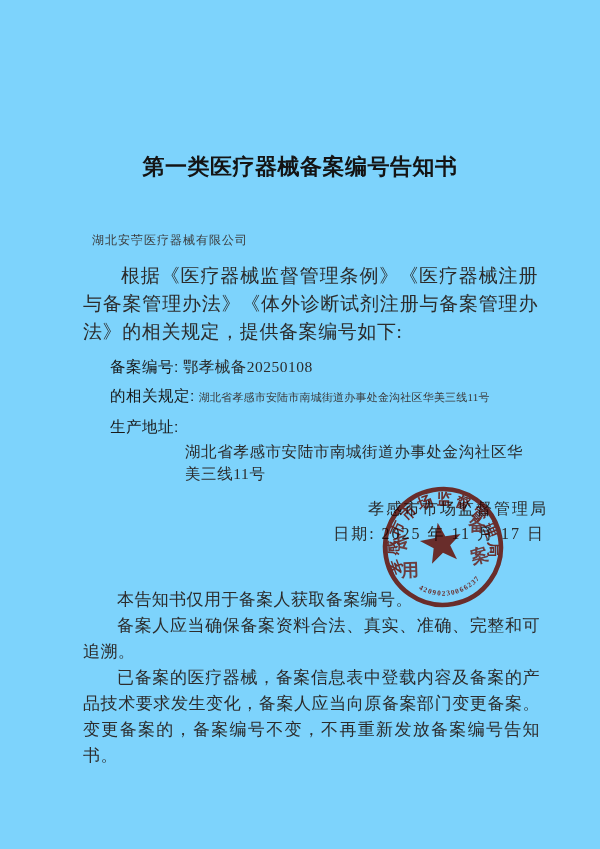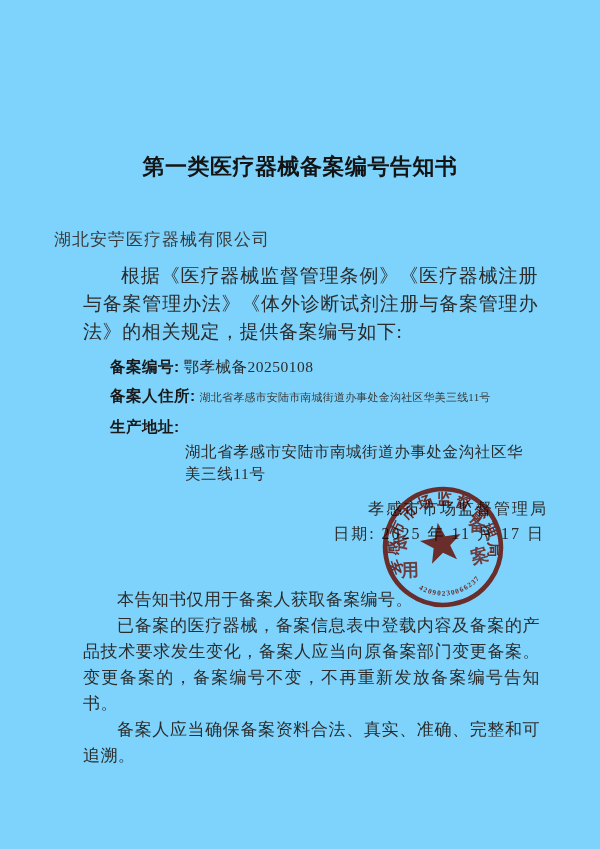--- a/index.html
+++ b/index.html
@@ -9,32 +9,32 @@
     font-family:"Liberation Serif","DejaVu Serif",serif;
     color:#2e2e2e;
   }
   .doc-title{
     margin:152px 20px 0;text-align:center;
     font-size:22px;font-weight:bold;color:#141414;
     font-family:"Liberation Serif","DejaVu Serif",serif;
     letter-spacing:.5px;
   }
   .recipient{
-    margin:44px 62px 0 54px;
-    font-size:17px;line-height:28px;color:#3a3a3a;letter-spacing:1px;
+    margin:44px 62px 0 92px;
+    font-size:12px;line-height:28px;color:#3a3a3a;letter-spacing:1px;
   }
   .intro{
     margin:8px 62px 0 83px;
     font-size:19px;line-height:28px;text-indent:2em;text-align:justify;
     color:#2c2c2c;letter-spacing:.6px;
   }
   .fields{margin:6px 40px 0 110px;}
   .field-line{font-size:15.5px;line-height:29px;color:#2c2c2c;}
   .field-label{
-    font-weight:bold;color:#191919;
+    font-weight:normal;color:#191919;
     font-family:"Liberation Sans","DejaVu Sans",sans-serif;
     letter-spacing:.5px;
   }
   .field-value{letter-spacing:.5px;font-family:Liberation Serif, serif;}
   .value-small{font-size:11px;letter-spacing:.2px;color:#3a3a3a;}
   .prod-addr-value{
     margin-left:75px;width:345px;
     font-size:15.5px;line-height:22px;letter-spacing:.6px;color:#2c2c2c;
   }
   .signature{margin-top:14px;text-align:right;}
@@ -68,41 +68,41 @@
   <div class="recipient">湖北安苧医疗器械有限公司</div>
 
   <div class="intro">根据《医疗器械监督管理条例》《医疗器械注册与备案管理办法》《体外诊断试剂注册与备案管理办法》的相关规定，提供备案编号如下:</div>
 
   <div class="fields">
     <div class="field-line">
       <span class="field-label">备案编号:</span>
       <span class="field-value">鄂孝械备20250108</span>
     </div>
     <div class="field-line">
-      <span class="field-label">备案人住所:</span>
+      <span class="field-label">的相关规定:</span>
       <span class="field-value value-small">湖北省孝感市安陆市南城街道办事处金沟社区华美三线11号</span>
     </div>
     <div class="field-line">
       <span class="field-label">生产地址:</span>
     </div>
     <div class="prod-addr-value">湖北省孝感市安陆市南城街道办事处金沟社区华美三线11号</div>
   </div>
 
   <div class="signature">
     <div class="sig-agency">孝感市市场监督管理局</div>
     <div class="sig-date">
       <span>日期:</span>
       <span>2025 年 11 月 17 日</span>
     </div>
   </div>
 
   <div class="notes">
     <p class="note">本告知书仅用于备案人获取备案编号。</p>
+    <p class="note">备案人应当确保备案资料合法、真实、准确、完整和可追溯。</p>
     <p class="note">已备案的医疗器械，备案信息表中登载内容及备案的产品技术要求发生变化，备案人应当向原备案部门变更备案。变更备案的，备案编号不变，不再重新发放备案编号告知书。</p>
-    <p class="note">备案人应当确保备案资料合法、真实、准确、完整和可追溯。</p>
   </div>
 
   <div class="seal">
     <svg viewBox="0 0 120 120">
       <defs>
         <path id="arcTop" d="M 18.6,77.2 A 44,44 0 1 1 101.4,77.2" fill="none"></path>
         <path id="arcBottom" d="M 17.4,79.9 A 47,47 0 0 0 102.6,79.9" fill="none"></path>
       </defs>
       <circle cx="60" cy="60" r="56" fill="none" stroke="#d3261a" stroke-width="4.5"></circle>
       <text font-size="14.5" font-weight="bold" fill="#d3261a">

